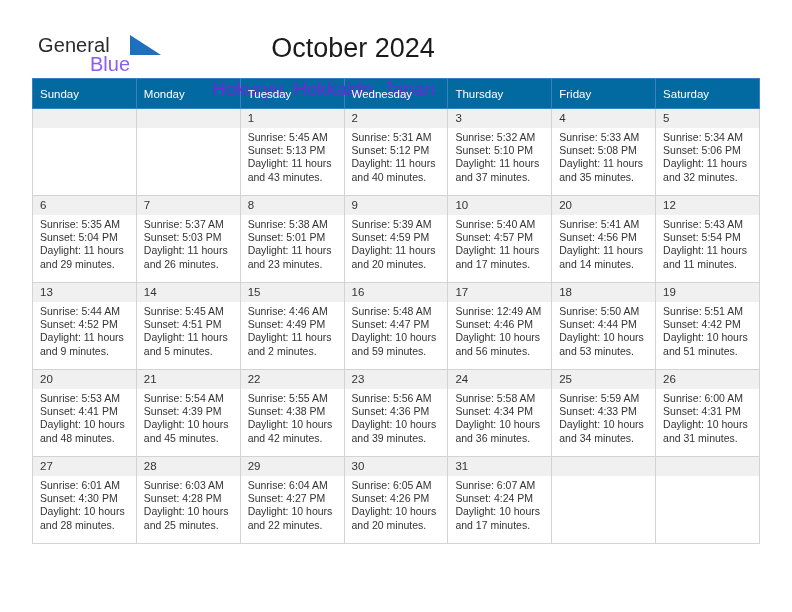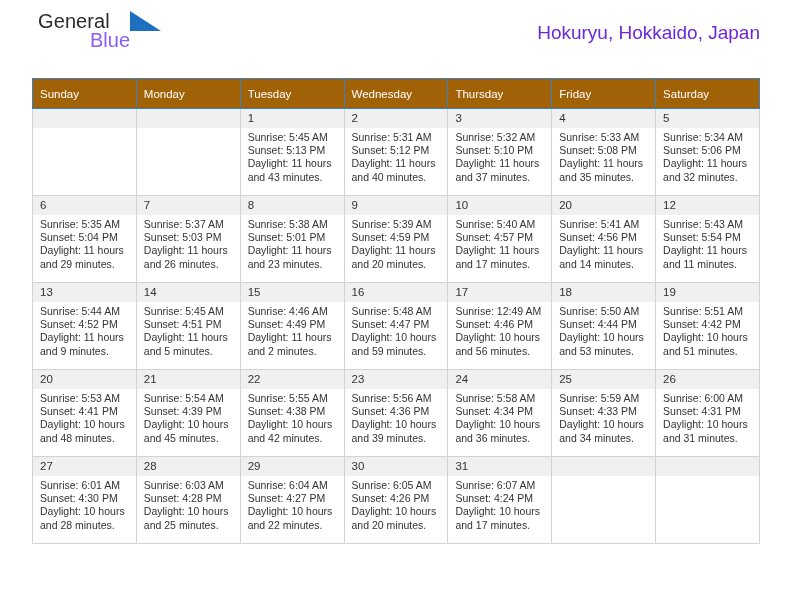--- a/index.html
+++ b/index.html
@@ -19,25 +19,23 @@
     width: 792px;
     height: 612px;
     box-sizing: border-box;
     padding: 0 32px;
   }
 
   
   .header {
     display: flex;
     align-items: flex-start;
-    justify-content: space-between;
     height: 72px;
-    padding-top: 8px;
+    padding-top: 32px;
     box-sizing: border-box;
-    gap: 32px;
   }
   .brand {
     position: relative;
     width: 180px;
     height: 48px;
   }
   .brand-general {
     position: absolute;
     left: 6px;
     top: 2px;
@@ -81,21 +79,21 @@
   }
 
   
   .calendar {
     width: 728px;
     border-collapse: collapse;
     table-layout: fixed;
     margin-top: 6px;
   }
   .calendar th {
-    background: #a16207;
+    background: #0369a1;
     color: #ffffff;
     font-size: 11.5px;
     font-weight: normal;
     text-align: left;
     padding: 5px 0 5px 7px;
     height: 19px;
     border: 1px solid #3a81c3;
   }
   .calendar td {
     vertical-align: top;
@@ -143,20 +141,21 @@
 
 <div class="page">
 
   <div class="header">
     <div class="brand">
       <span class="brand-general">General</span>
       <span class="brand-triangle"></span>
       <span class="brand-blue">Blue</span>
     </div>
     <div class="title-block">
+      <div class="month-title">October 2024</div>
       <div class="location">Hokuryu, Hokkaido, Japan</div>
     </div>
   </div>
 
   <table class="calendar">
     <thead>
       <tr>
         <th>Sunday</th>
         <th>Monday</th>
         <th>Tuesday</th>

